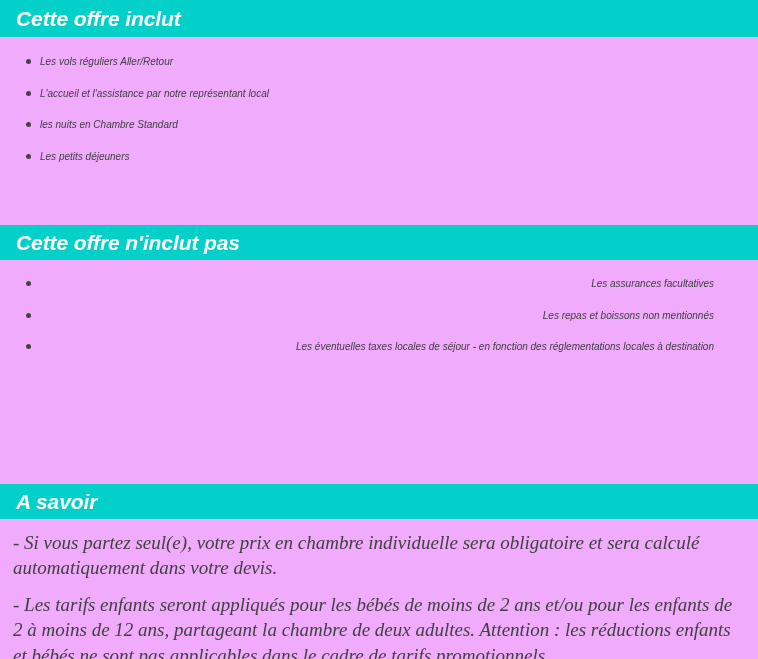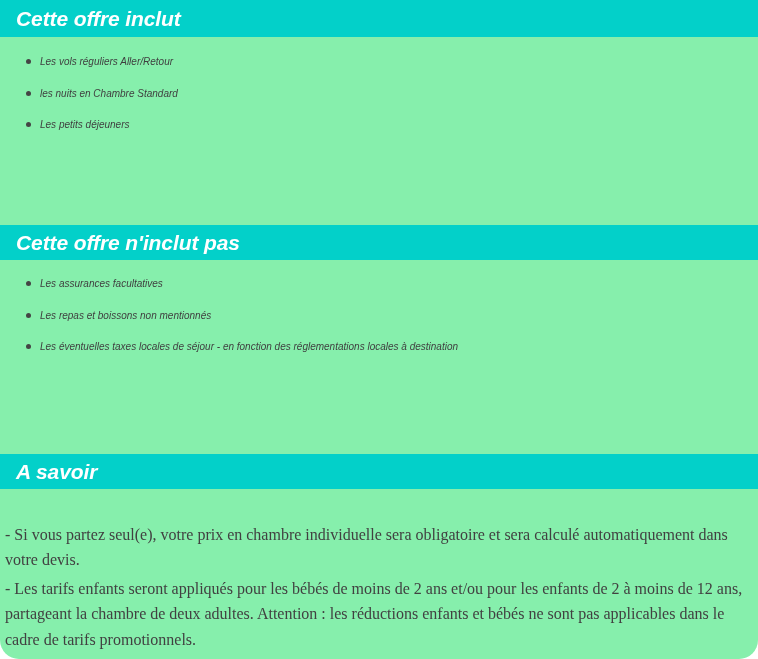--- a/index.html
+++ b/index.html
@@ -11,22 +11,21 @@
     width: 758px;
     height: 659px;
     overflow: hidden;
     font-family: "Liberation Sans", sans-serif;
     color: #3c3c3c;
   }
   .page {
     position: relative;
     width: 758px;
     height: 659px;
-    background: #86efac;
-    border-radius: 19px;
+    background: #f0abfc;
   }
 
   
   .band {
     position: absolute;
     left: 0;
     width: 758px;
     background: #03d0c9;
     display: flex;
     align-items: center;
@@ -38,33 +37,33 @@
     font-size: 21px;
     color: #ffffff;
     letter-spacing: -0.1px;
     padding-left: 16px;
     line-height: 1;
     white-space: nowrap;
   }
 
   #band-1 { top: 0px;   height: 37px; }
   #band-2 { top: 225px; height: 35px; }
-  #band-3 { top: 454px; height: 35px; }
+  #band-3 { top: 484px; height: 35px; }
 
   
   .bullet-list {
     position: absolute;
     left: 0;
     width: 758px;
     margin: 0;
     padding: 0;
     list-style: none;
   }
   #list-included  { top: 50px; }
-  #list-excluded  { top: 272px; }
+  #list-excluded  { top: 272px; text-align: right; }
 
   .bullet-item {
     position: relative;
     padding-left: 40px;
     padding-right: 44px;
     margin: 0 0 8.5px 0;
     font-family: "Liberation Sans", sans-serif;
     font-style: italic;
     font-size: 10px;
     line-height: 23px;
@@ -85,38 +84,42 @@
   #notes-block {
     position: absolute;
     top: 519px;
     left: 0;
     width: 758px;
     padding: 0 10px 0 2px;
     box-sizing: border-box;
   }
   .note-line {
     font-family: "Liberation Serif", serif;
-    font-size: 16px;
+    font-style: italic;
+    font-size: 19px;
     line-height: 25.4px;
     color: #414141;
-    margin: 3px;
+    margin: 11px;
   }
 </style>
 </head>
 <body>
 
 <div class="page">
 
   <div class="band" id="band-1">
     <span class="band-title">Cette offre inclut</span>
   </div>
 
   <ul class="bullet-list" id="list-included">
     <li class="bullet-item">
       <span>Les vols réguliers Aller/Retour</span>
+    </li>
+    <li class="bullet-item">
+      <span>L'accueil et l'assistance par notre représentant local</span>
     </li>
     <li class="bullet-item">
       <span>les nuits en Chambre Standard</span>
     </li>
     <li class="bullet-item">
       <span>Les petits déjeuners</span>
     </li>
   </ul>
 
   <div class="band" id="band-2">

